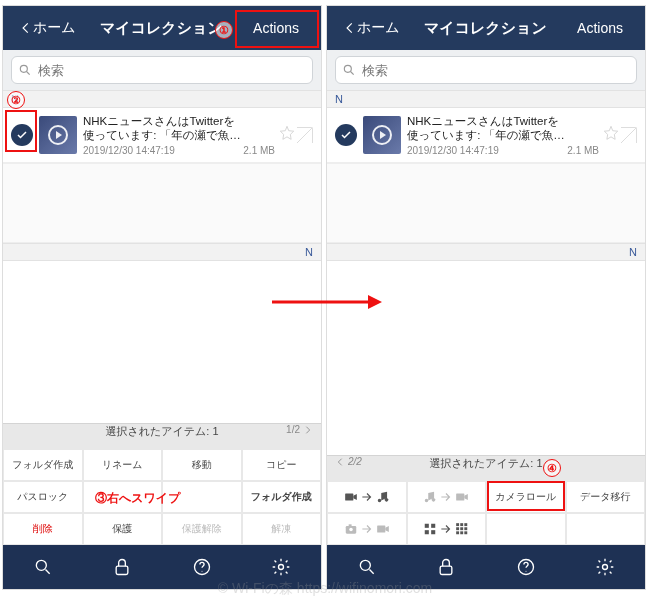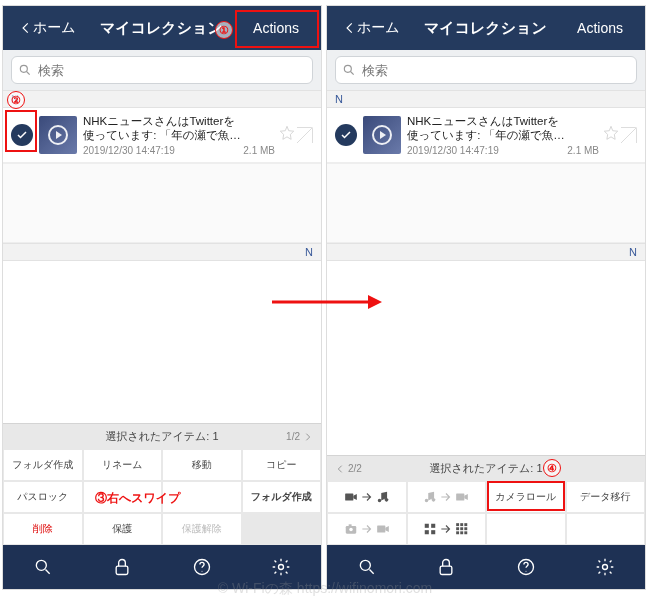--- a/index.html
+++ b/index.html
@@ -25,23 +25,23 @@
   .meta { flex: 1; min-width: 0; }
   .t1 { font-size: 11.5px; color: #222; line-height: 1.25; }
   .t2 { font-size: 10px; color: #888; margin-top: 2px; display:flex; justify-content:space-between; align-items:center;}
   .size{font-size:10px;color:#888;white-space:nowrap;margin-left:6px;}
   .star{ margin-left:4px; flex-shrink:0; }
   .star svg{width:16px;height:16px;fill:none;stroke:#ccc;stroke-width:1.2;}
   .corner{width:16px;height:16px;background:linear-gradient(135deg,transparent 48%, #ddd 50%, #fff 52%);margin-left:2px;flex-shrink:0;border:1px solid #ddd;border-left:none;border-bottom:none;border-radius:0 2px 0 0;}
   .midsec{background:#fafafa;height:80px;border-top:1px solid #eee;border-bottom:1px solid #eee;}
   .sectionN2{background:#f2f2f2;color:#3a5a9a;font-size:11px;padding:2px 8px;text-align:right;border-top:1px solid #e2e2e2;border-bottom:1px solid #e2e2e2;}
   .lower{flex:1;background:#fff;}
-  .selbar{background:#e8e8e8;color:#444;font-size:11px;height:26px;display:flex;align-items:center;justify-content:center;position:relative;border-top:1px solid #d4d4d4;margin-top:35px;}
+  .selbar{background:#e8e8e8;color:#444;font-size:11px;height:26px;display:flex;justify-content:center;position:relative;border-top:1px solid #d4d4d4;margin-top:35px;}
   .selpg{position:absolute;right:8px;font-size:10px;color:#888;display:flex;align-items:center;gap:3px;}
-  .selpgL{position:absolute;left:8px;font-size:10px;color:#888;display:flex;align-items:center;gap:3px;}
+  .selpgL{position:absolute;left:8px;font-size:10px;color:#888;display:flex;align-items:center;gap:3px;font-style:italic;}
   .grid{display:grid;grid-template-columns:repeat(4,1fr);background:#e8e8e8;}
   .cell{background:#fff;margin:1px;height:30px;display:flex;align-items:center;justify-content:center;font-size:10px;color:#444;cursor:pointer;}
   .cell.red{color:#d00;}
   .cell.dis{color:#bbb;}
   .cell.bold{font-weight:600;}
   .cell svg{width:14px;height:14px;}
   .tabbar{background:#1e3154;height:44px;display:flex;align-items:center;justify-content:space-around;}
   .tabbar .tb{width:22px;height:22px;display:flex;align-items:center;justify-content:center;}
   .tabbar svg{width:20px;height:20px;fill:none;stroke:#fff;stroke-width:1.6;}
   
@@ -119,20 +119,21 @@
       <div class="cell">リネーム</div>
       <div class="cell">移動</div>
       <div class="cell">コピー</div>
       <div class="cell">パスロック</div>
       <div class="cell"></div>
       <div class="cell"></div>
       <div class="cell bold">フォルダ作成</div>
       <div class="cell red">削除</div>
       <div class="cell">保護</div>
       <div class="cell dis">保護解除</div>
+      <div class="cell dis">解凍</div>
     </div>
     <div class="tabbar">
       <div class="tb">
           <svg viewBox="0 0 24 24">
             <circle cx="10" cy="10" r="6"></circle>
             <path d="M15 15l5 5"></path>
           </svg>
         </div>
       <div class="tb">
           <svg viewBox="0 0 24 24">

